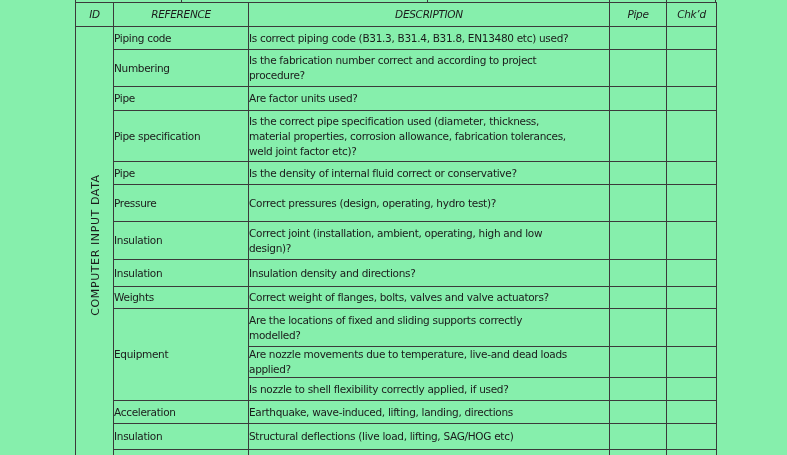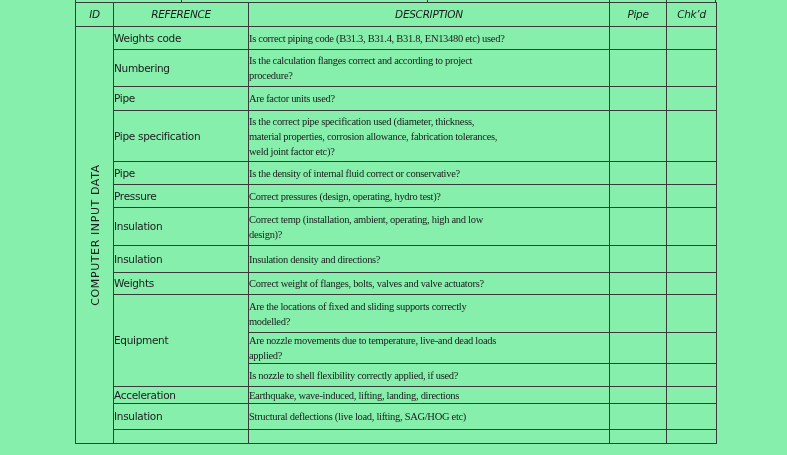--- a/index.html
+++ b/index.html
@@ -37,21 +37,21 @@
     vertical-align: middle;
     overflow: hidden;
   }
   th.hdr {
     font-style: italic;
     font-weight: normal;
     text-align: center;
     color: #1b1b1b;
   }
   td.ref  { padding-left: 6px; padding-right: 2px; white-space: pre; }
-  td.desc { padding-left: 6px; padding-right: 2px; white-space: pre; font-family: Liberation Serif, serif; }
+  td.desc { padding-left: 6px; padding-right: 2px; white-space: pre; }
   td.idcell { position: relative; }
   .vtext {
     position: absolute;
     left: 50%;
     top: 50%;
     transform: translate(-50%, -50%) rotate(-90deg);
     white-space: nowrap;
     font-size: 11px;
     letter-spacing: 0.6px;
     color: #1b1b1b;
@@ -84,29 +84,29 @@
       <th class="hdr">REFERENCE</th>
       <th class="hdr">DESCRIPTION</th>
       <th class="hdr">Pipe</th>
       <th class="hdr">Chk’d</th>
     </tr>
 
     <tr style="height:23px">
       <td class="idcell" rowspan="15">
         <div class="vtext">COMPUTER INPUT DATA</div>
       </td>
-      <td class="ref">Weights code</td>
+      <td class="ref">Piping code</td>
       <td class="desc">Is correct piping code (B31.3, B31.4, B31.8, EN13480 etc) used?</td>
       <td></td>
       <td></td>
     </tr>
 
     <tr style="height:37px">
       <td class="ref">Numbering</td>
-      <td class="desc">Is the calculation flanges correct and according to project
+      <td class="desc">Is the fabrication number correct and according to project
 procedure?</td>
       <td></td>
       <td></td>
     </tr>
 
     <tr style="height:24px">
       <td class="ref">Pipe</td>
       <td class="desc">Are factor units used?</td>
       <td></td>
       <td></td>
@@ -121,30 +121,30 @@
       <td></td>
     </tr>
 
     <tr style="height:23px">
       <td class="ref">Pipe</td>
       <td class="desc">Is the density of internal fluid correct or conservative?</td>
       <td></td>
       <td></td>
     </tr>
 
-    <tr style="height:23px">
+    <tr style="height:37px">
       <td class="ref">Pressure</td>
       <td class="desc">Correct pressures (design, operating, hydro test)?</td>
       <td></td>
       <td></td>
     </tr>
 
     <tr style="height:38px">
       <td class="ref">Insulation</td>
-      <td class="desc">Correct temp (installation, ambient, operating, high and low
+      <td class="desc">Correct joint (installation, ambient, operating, high and low
 design)?</td>
       <td></td>
       <td></td>
     </tr>
 
     <tr style="height:27px">
       <td class="ref">Insulation</td>
       <td class="desc">Insulation density and directions?</td>
       <td></td>
       <td></td>
@@ -171,21 +171,21 @@
       <td></td>
       <td></td>
     </tr>
 
     <tr style="height:23px">
       <td class="desc">Is nozzle to shell flexibility correctly applied, if used?</td>
       <td></td>
       <td></td>
     </tr>
 
-    <tr style="height:17px">
+    <tr style="height:23px">
       <td class="ref">Acceleration</td>
       <td class="desc">Earthquake, wave-induced, lifting, landing, directions</td>
       <td></td>
       <td></td>
     </tr>
 
     <tr style="height:26px">
       <td class="ref">Insulation</td>
       <td class="desc">Structural deflections (live load, lifting, SAG/HOG etc)</td>
       <td></td>

